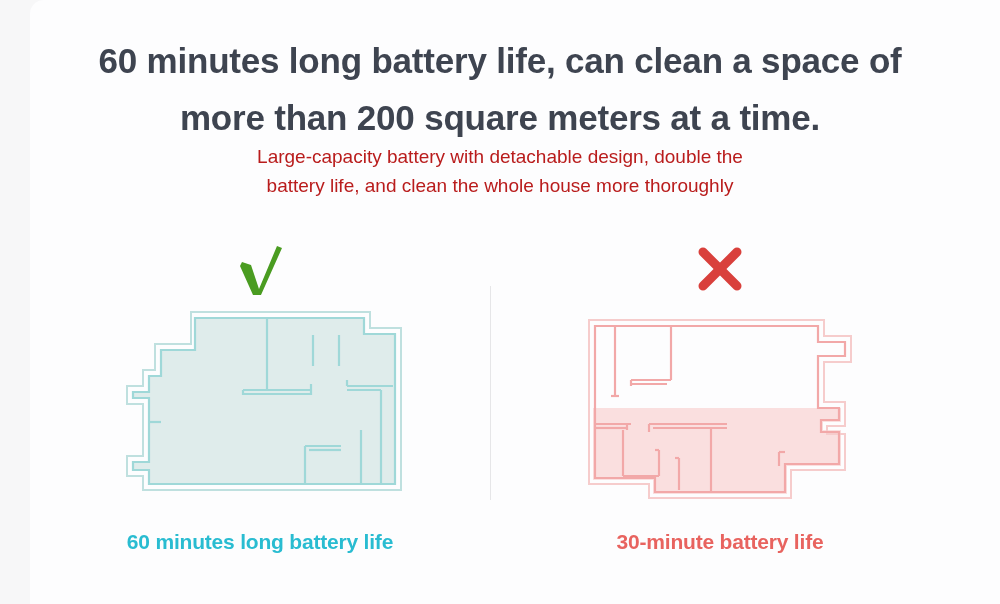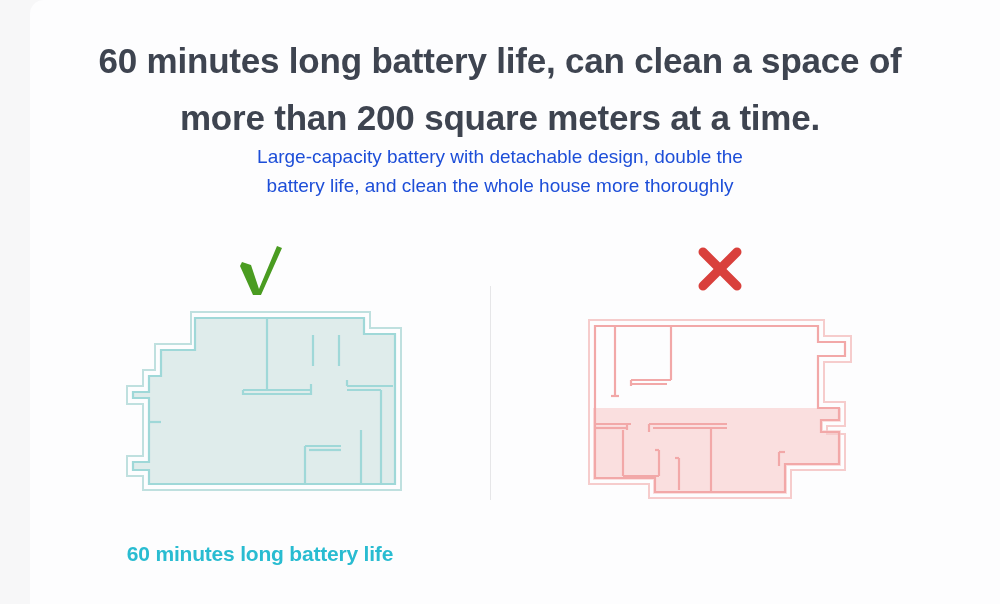--- a/index.html
+++ b/index.html
@@ -39,21 +39,21 @@
 
   
   .subhead {
     position:absolute;
     left:140px; top:143px;
     width:720px;
     text-align:center;
     font-size:19px;
     font-weight:400;
     line-height:1.5;
-    color:#1d4ed8;
+    color:#b91c1c;
   }
   .subhead .l2 { display:block; }
 
   
   .divider {
     position:absolute;
     left:490px; top:286px;
     width:1px; height:214px;
     background:#e6e6e8;
   }
@@ -79,21 +79,21 @@
     justify-content:center;
   }
   .plan-wrap svg { display:block; }
 
   .caption {
     width:100%;
     text-align:center;
     font-size:21px;
     font-weight:700;
     letter-spacing:-0.2px;
-    margin-top:22px;
+    margin-top:10px;
   }
   .caption-good { color:#29bcd1; }
   .caption-bad  { color:#e8635f; }
 </style>
 </head>
 <body>
 
 <div class="page">
   <div class="card"></div>
 
@@ -215,14 +215,15 @@
 
           <path d="M104,148 L104,180"></path>
           <path d="M104,148 L100,148"></path>
 
           <path d="M204,142 L204,156"></path>
           <path d="M204,142 L210,142"></path>
         </g>
       </svg>
     </div>
 
+    <div class="caption caption-bad">30-minute battery life</div>
   </div>
 </div>
 
 </body></html>

